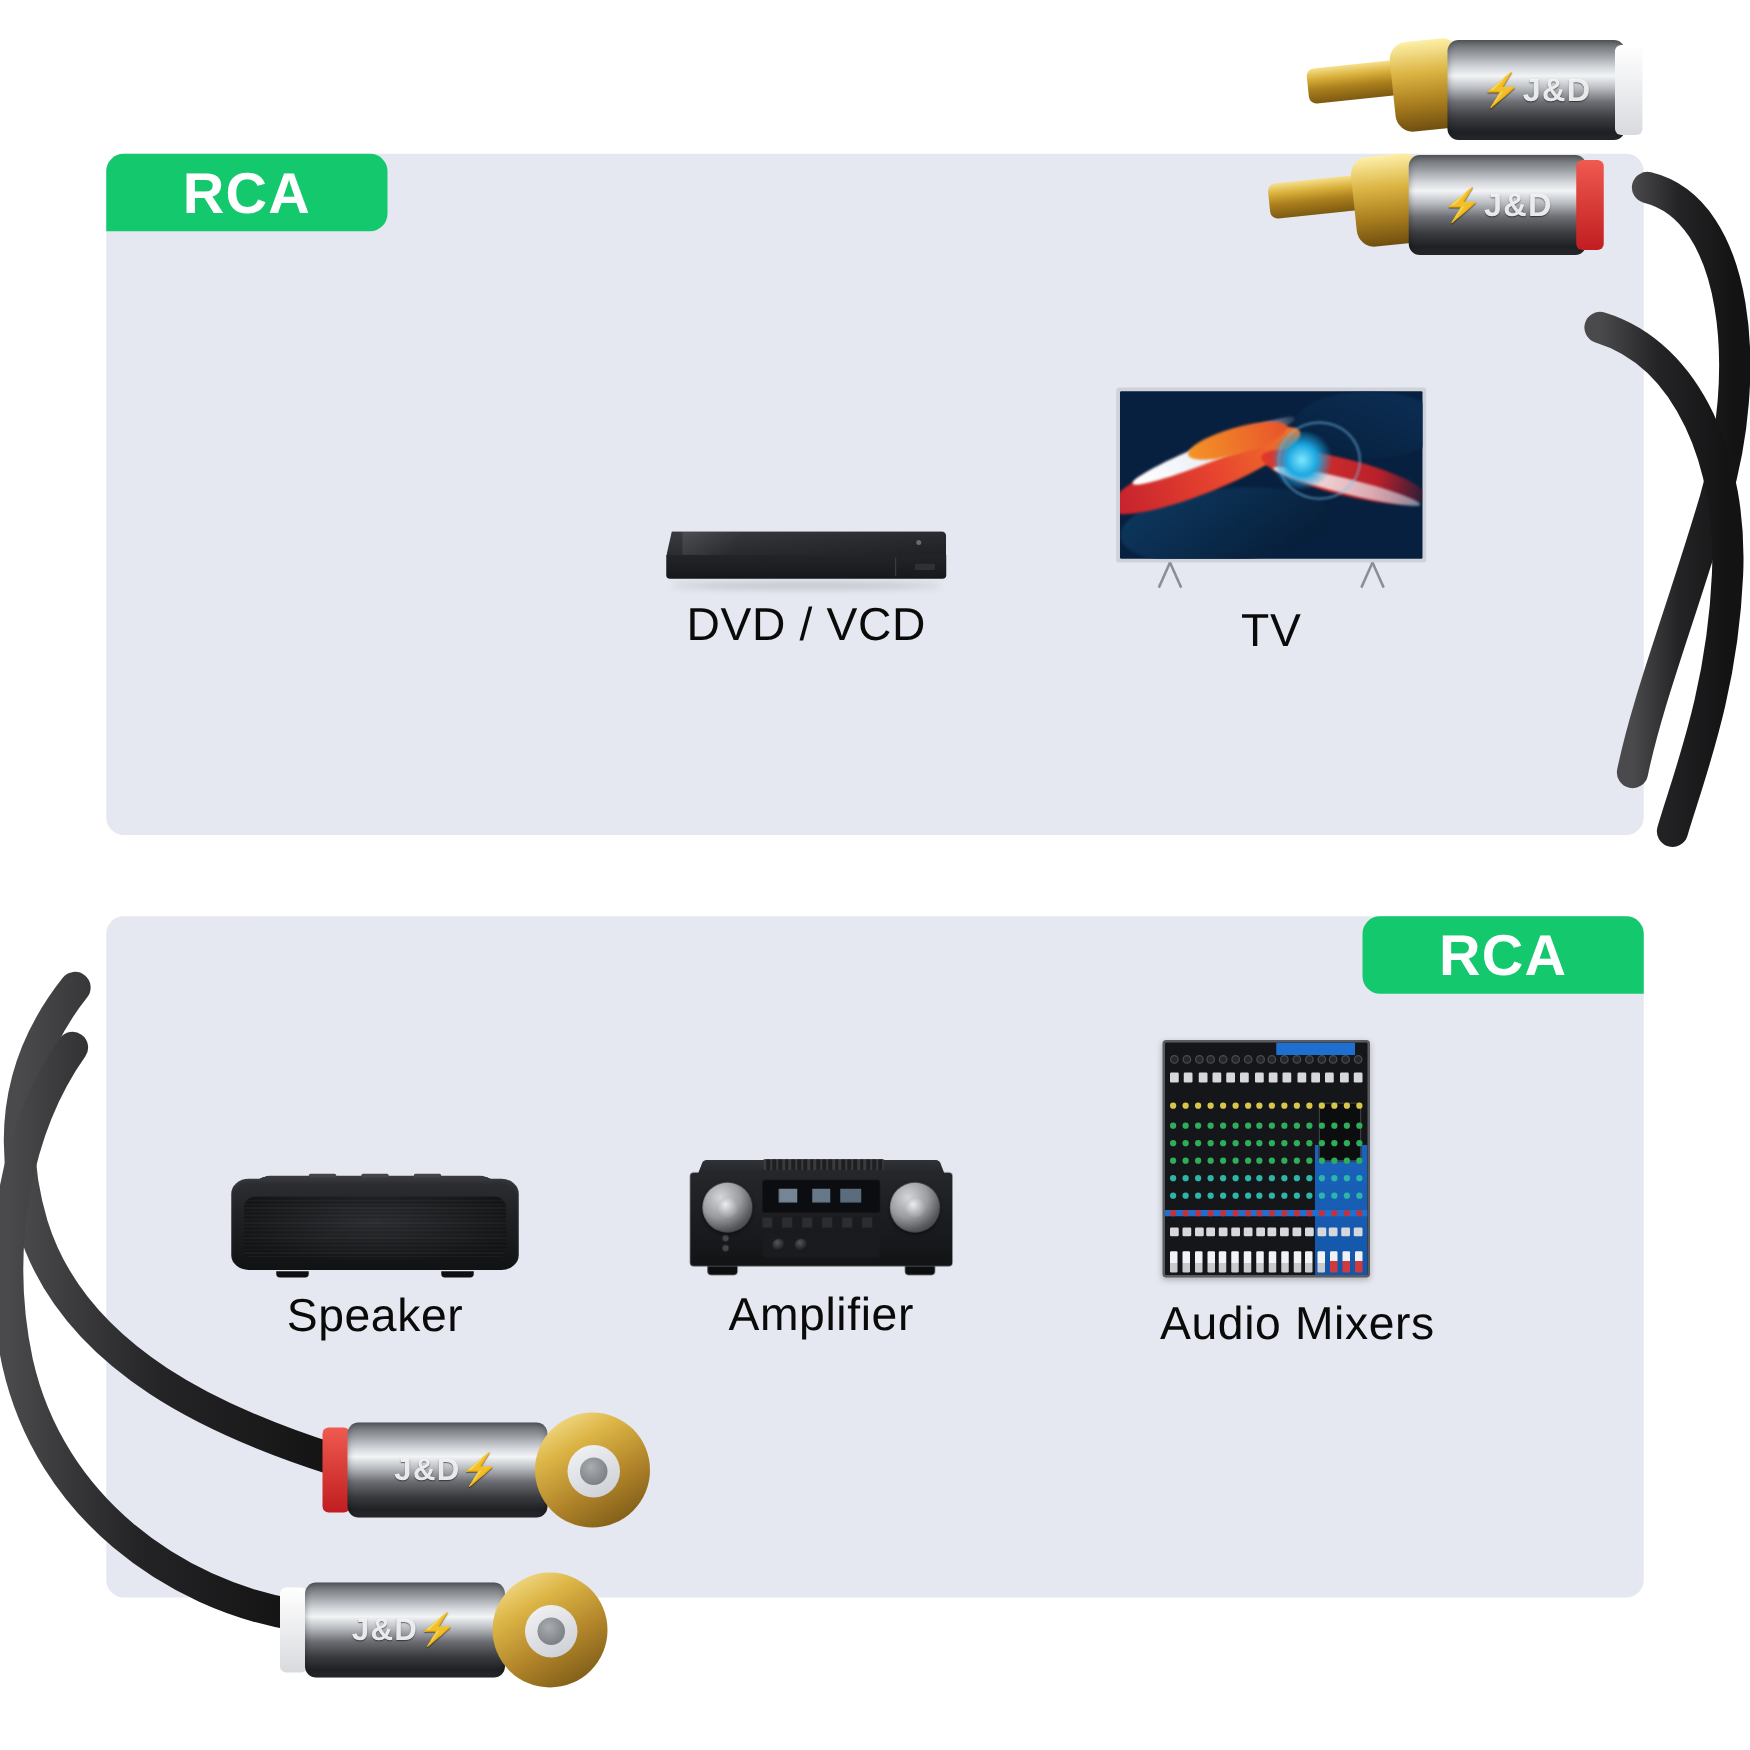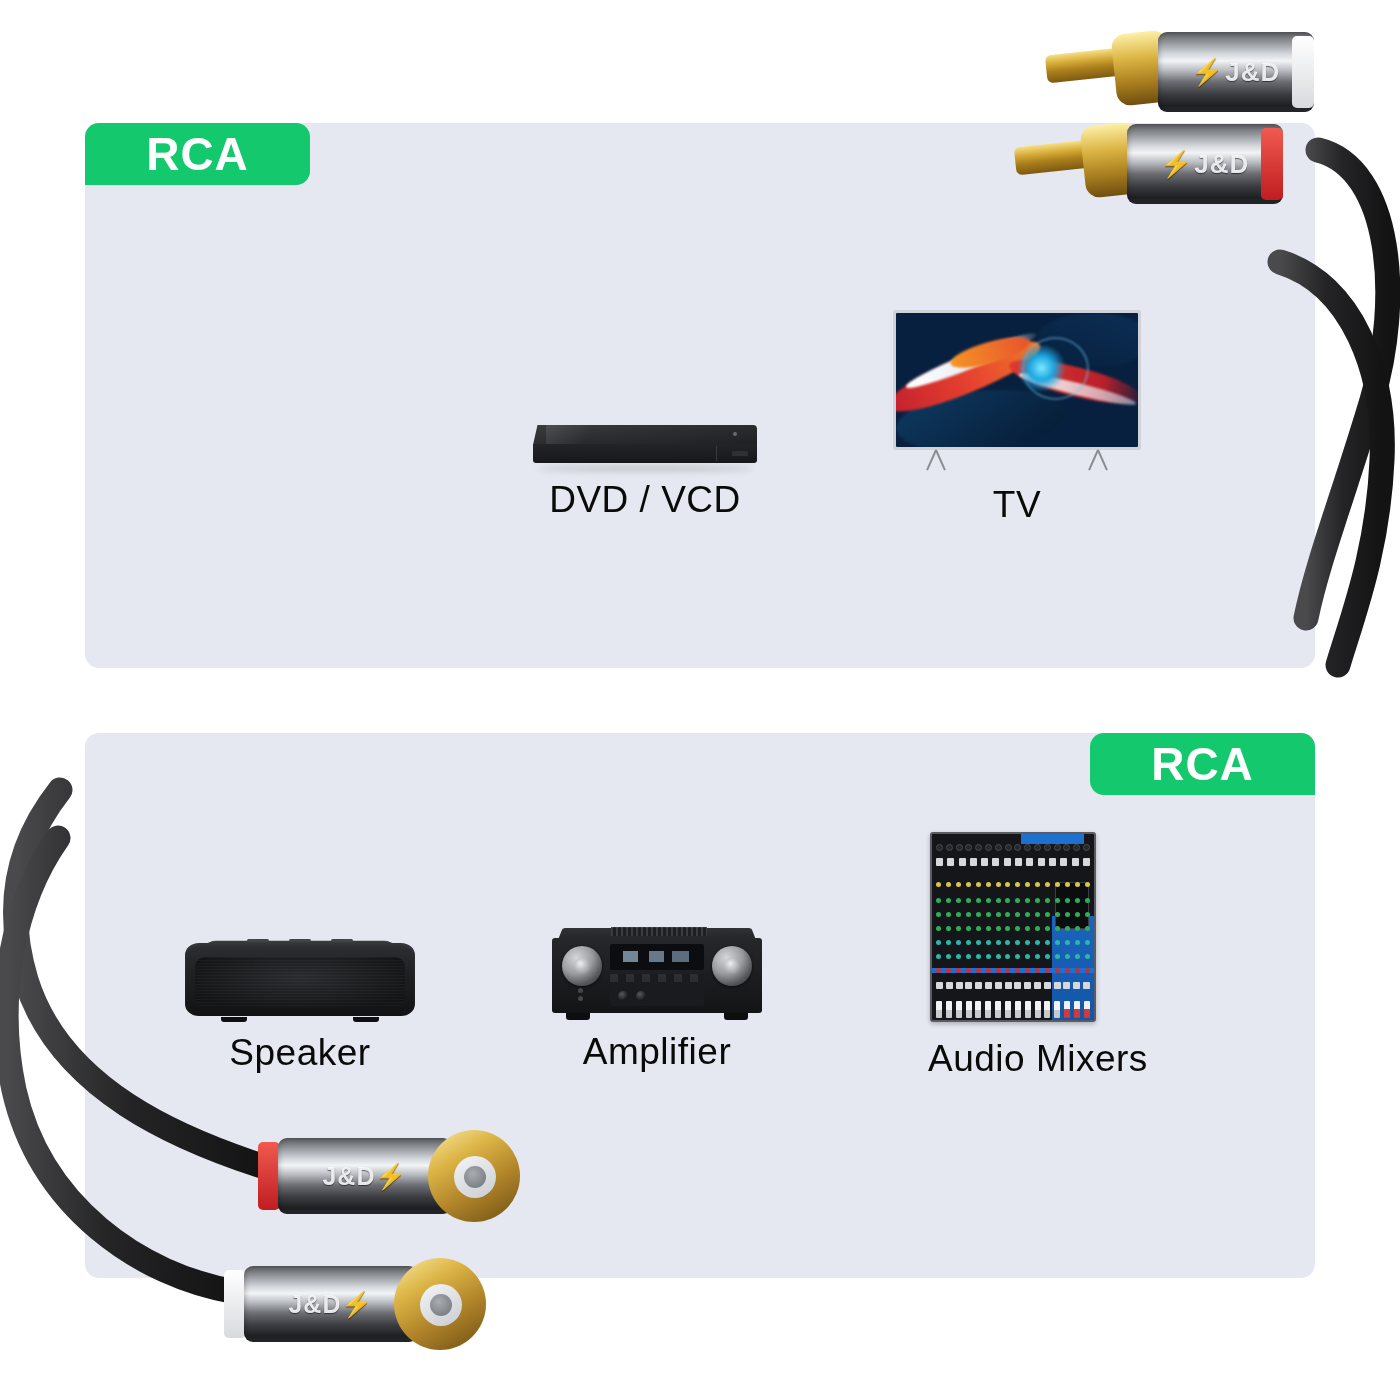--- a/index.html
+++ b/index.html
@@ -414,21 +414,20 @@
   .plug .inner { position: relative; width: 100%; height: 100%; }
 
   .barrel {
     position: absolute;
     border-radius: 9px;
     background: linear-gradient(180deg,
        #5e6064 0%, #8e9196 12%, #d6d9dd 28%, #f2f4f6 36%,
        #b9bcc1 48%, #6c6e73 62%, #3a3c40 78%, #1e2023 92%, #2a2c30 100%);
     box-shadow: inset 0 0 6px rgba(0,0,0,.35);
     overflow: hidden;
-    padding-left: 14px;
   }
   .barrel .logo {
     position: absolute; left: 50%; top: 50%;
     transform: translate(-50%,-50%);
     color: rgba(245,247,250,.92);
     font-weight: bold;
     letter-spacing: 1px;
     text-shadow: 0 1px 1px rgba(0,0,0,.55);
     white-space: nowrap;
   }

